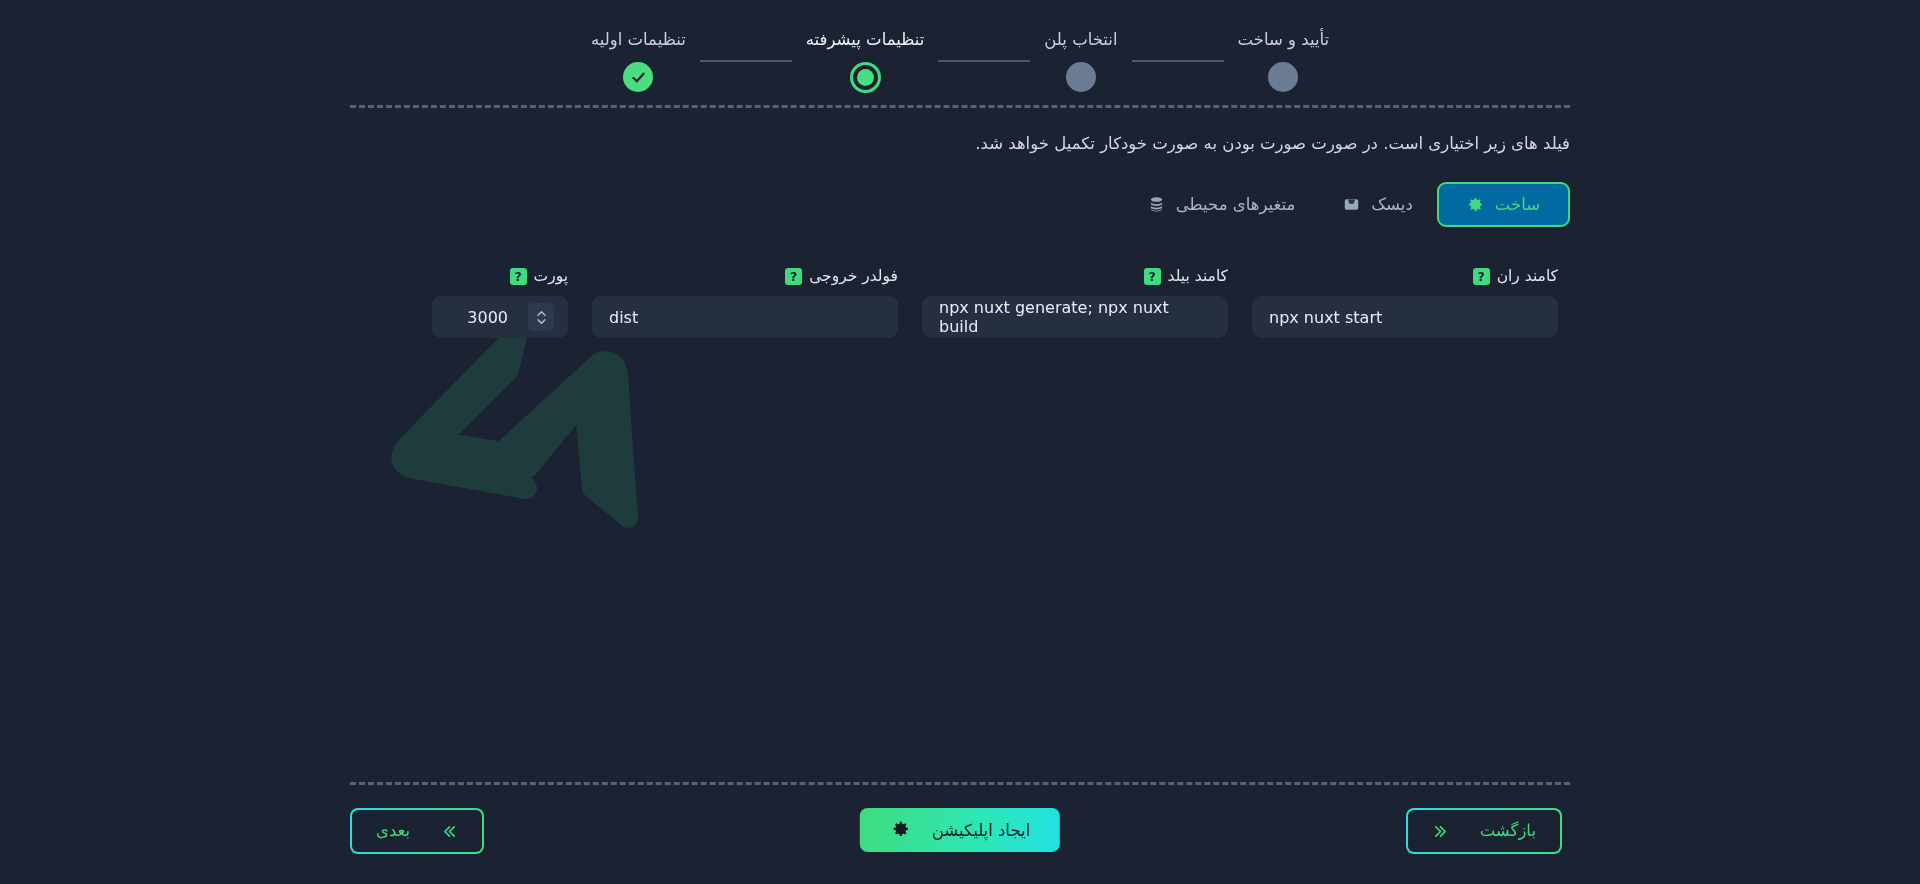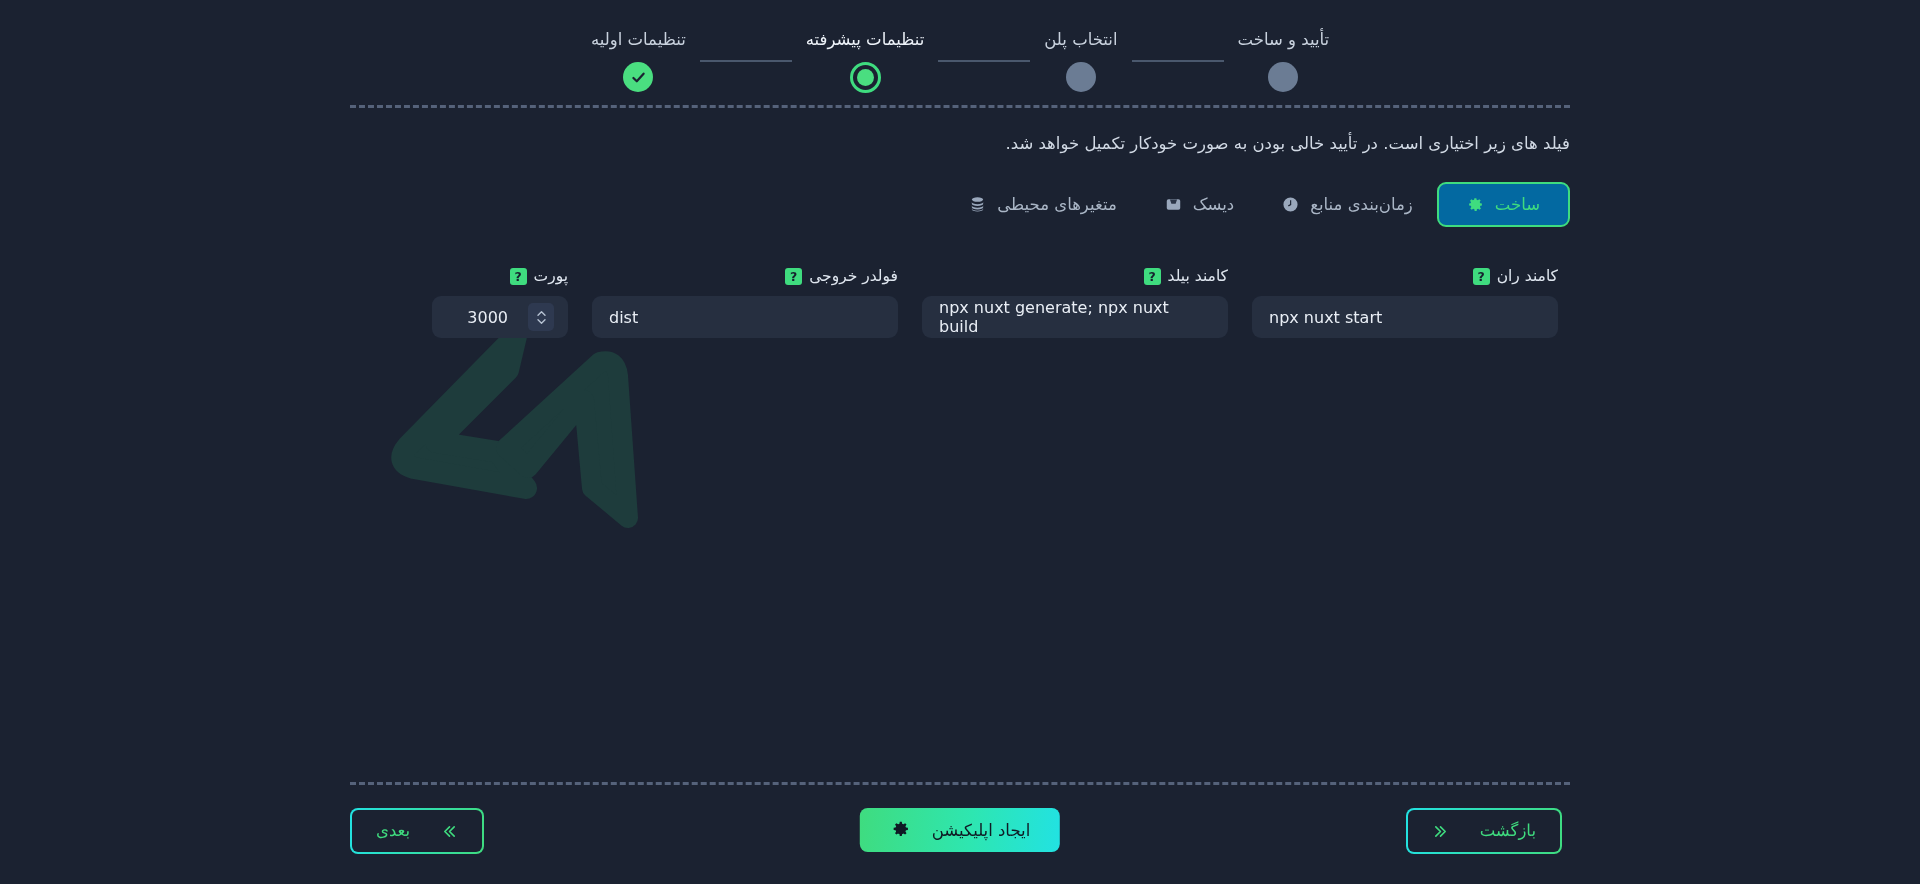--- a/index.html
+++ b/index.html
@@ -360,42 +360,34 @@
         <svg width="17" height="17" viewBox="0 0 20 20" fill="none" xmlns="http://www.w3.org/2000/svg">
           <path d="M4 10.5 L8 14.5 L16 5.5" stroke="#1b2231" stroke-width="2.6" stroke-linecap="round" stroke-linejoin="round"></path>
         </svg>
       </span>
     </div>
 
   </div>
 
   <div class="dashed-rule top"></div>
 
-  <div class="hint-text">فیلد های زیر اختیاری است. در تأیید خالی بودن به صورت خودکار تکمیل خواهد شد.</div>
+  <div class="hint-text">فیلد های زیر اختیاری است. در صورت صورت بودن به صورت خودکار تکمیل خواهد شد.</div>
 
   <div class="tabbar">
 
     <div class="tab active">
       <span class="tab-icon">
         <svg width="17" height="17" viewBox="0 0 24 24" fill="#3fdc7f" xmlns="http://www.w3.org/2000/svg">
           <path d="M12 8.2a3.8 3.8 0 1 0 0 7.6 3.8 3.8 0 0 0 0-7.6zm0 5.9a2.1 2.1 0 1 1 0-4.2 2.1 2.1 0 0 1 0 4.2z"></path>
           <path d="M21 13.4v-2.8l-2.4-.4a6.9 6.9 0 0 0-.7-1.7l1.4-2-2-2-2 1.4a6.9 6.9 0 0 0-1.7-.7L13.2 3h-2.8l-.4 2.4a6.9 6.9 0 0 0-1.7.7l-2-1.4-2 2 1.4 2a6.9 6.9 0 0 0-.7 1.7L3 10.6v2.8l2.4.4c.16.6.4 1.17.7 1.7l-1.4 2 2 2 2-1.4c.53.3 1.1.54 1.7.7l.4 2.4h2.8l.4-2.4c.6-.16 1.17-.4 1.7-.7l2 1.4 2-2-1.4-2c.3-.53.54-1.1.7-1.7l2.4-.4z"></path>
         </svg>
       </span>
       <span class="tab-label">ساخت</span>
     </div>
 
-    <div class="tab">
-      <span class="tab-icon">
-        <svg width="17" height="17" viewBox="0 0 24 24" fill="#9aa8bc" xmlns="http://www.w3.org/2000/svg">
-          <path d="M12 2a10 10 0 1 0 0 20 10 10 0 0 0 0-20zm1 10.6-3.6 2.1-.9-1.5 2.9-1.7V6h1.6v6.6z"></path>
-        </svg>
-      </span>
-      <span class="tab-label">زمان‌بندی منابع</span>
-    </div>
 
     <div class="tab">
       <span class="tab-icon">
         <svg width="17" height="17" viewBox="0 0 24 24" fill="none" xmlns="http://www.w3.org/2000/svg">
           <rect x="2.5" y="4.5" width="19" height="15" rx="2.5" fill="#9aa8bc"></rect>
           <path d="M7 4.8 L9 11 h6 l2-6.2z" fill="#2b3547"></path>
         </svg>
       </span>
       <span class="tab-label">دیسک</span>
     </div>

